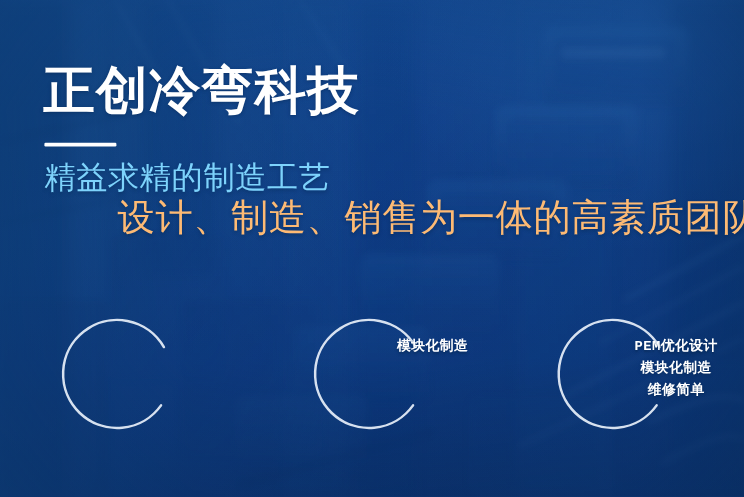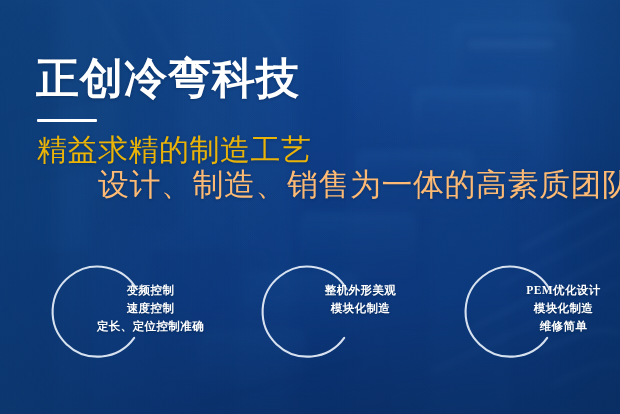--- a/index.html
+++ b/index.html
@@ -6,21 +6,21 @@
     margin: 0;
     padding: 0;
     background: #0d3c72;
   }
   .banner {
     position: relative;
     width: 620px;
     height: 414px;
     overflow: hidden;
     background: #1a5aa8;
-    font-family: Liberation Serif, serif;
+    font-family: Liberation Mono, monospace;
     -webkit-font-smoothing: antialiased;
   }
 
   
   .bg-base {
     position: absolute;
     inset: 0;
     background:
       radial-gradient(ellipse 70% 90% at 12% 18%, #20629f 0%, rgba(32,98,159,0) 62%),
       radial-gradient(ellipse 60% 70% at 88% 8%, #2a6fb4 0%, rgba(42,111,180,0) 60%),
@@ -63,22 +63,22 @@
     white-space: nowrap;
   }
   .title-rule {
     width: 60px;
     height: 3px;
     background: #ffffff;
     margin: 15px 0 0 1px;
     border-radius: 1px;
   }
   .sub-one {
-    color: #eab308;
-    font-size: 30px;
+    color: #7dd3fc;
+    font-size: 26px;
     line-height: 32px;
     margin: 12px 0 0 1px;
     letter-spacing: 0.5px;
     white-space: nowrap;
     text-shadow: 0 1px 3px rgba(6,34,70,0.40);
   }
   .sub-two {
     color: #fdba74;
     font-size: 31px;
     line-height: 38px;
@@ -215,35 +215,29 @@
   </div>
 
   <div class="features">
 
     <div class="feature f1">
       <span class="ring">
         <svg viewBox="0 0 103 103" width="103" height="103" aria-hidden="true">
           <path d="M 94.6 28.2 A 45 45 0 1 0 92.2 76.8" fill="none" stroke="#e8f0fa" stroke-width="2.1" stroke-linecap="round" opacity="0.92"></path>
         </svg>
       </span>
-      <div class="lines">
-        <div>变频控制</div>
-        <div>速度控制</div>
-        <div>定长、定位控制准确</div>
-      </div>
     </div>
 
     <div class="feature f2">
       <span class="ring">
         <svg viewBox="0 0 103 103" width="103" height="103" aria-hidden="true">
           <path d="M 94.6 28.2 A 45 45 0 1 0 92.2 76.8" fill="none" stroke="#e8f0fa" stroke-width="2.1" stroke-linecap="round" opacity="0.92"></path>
         </svg>
       </span>
       <div class="lines">
-        <div>整机外形美观</div>
         <div>模块化制造</div>
       </div>
     </div>
 
     <div class="feature f3">
       <span class="ring">
         <svg viewBox="0 0 103 103" width="103" height="103" aria-hidden="true">
           <path d="M 94.6 28.2 A 45 45 0 1 0 92.2 76.8" fill="none" stroke="#e8f0fa" stroke-width="2.1" stroke-linecap="round" opacity="0.92"></path>
         </svg>
       </span>

